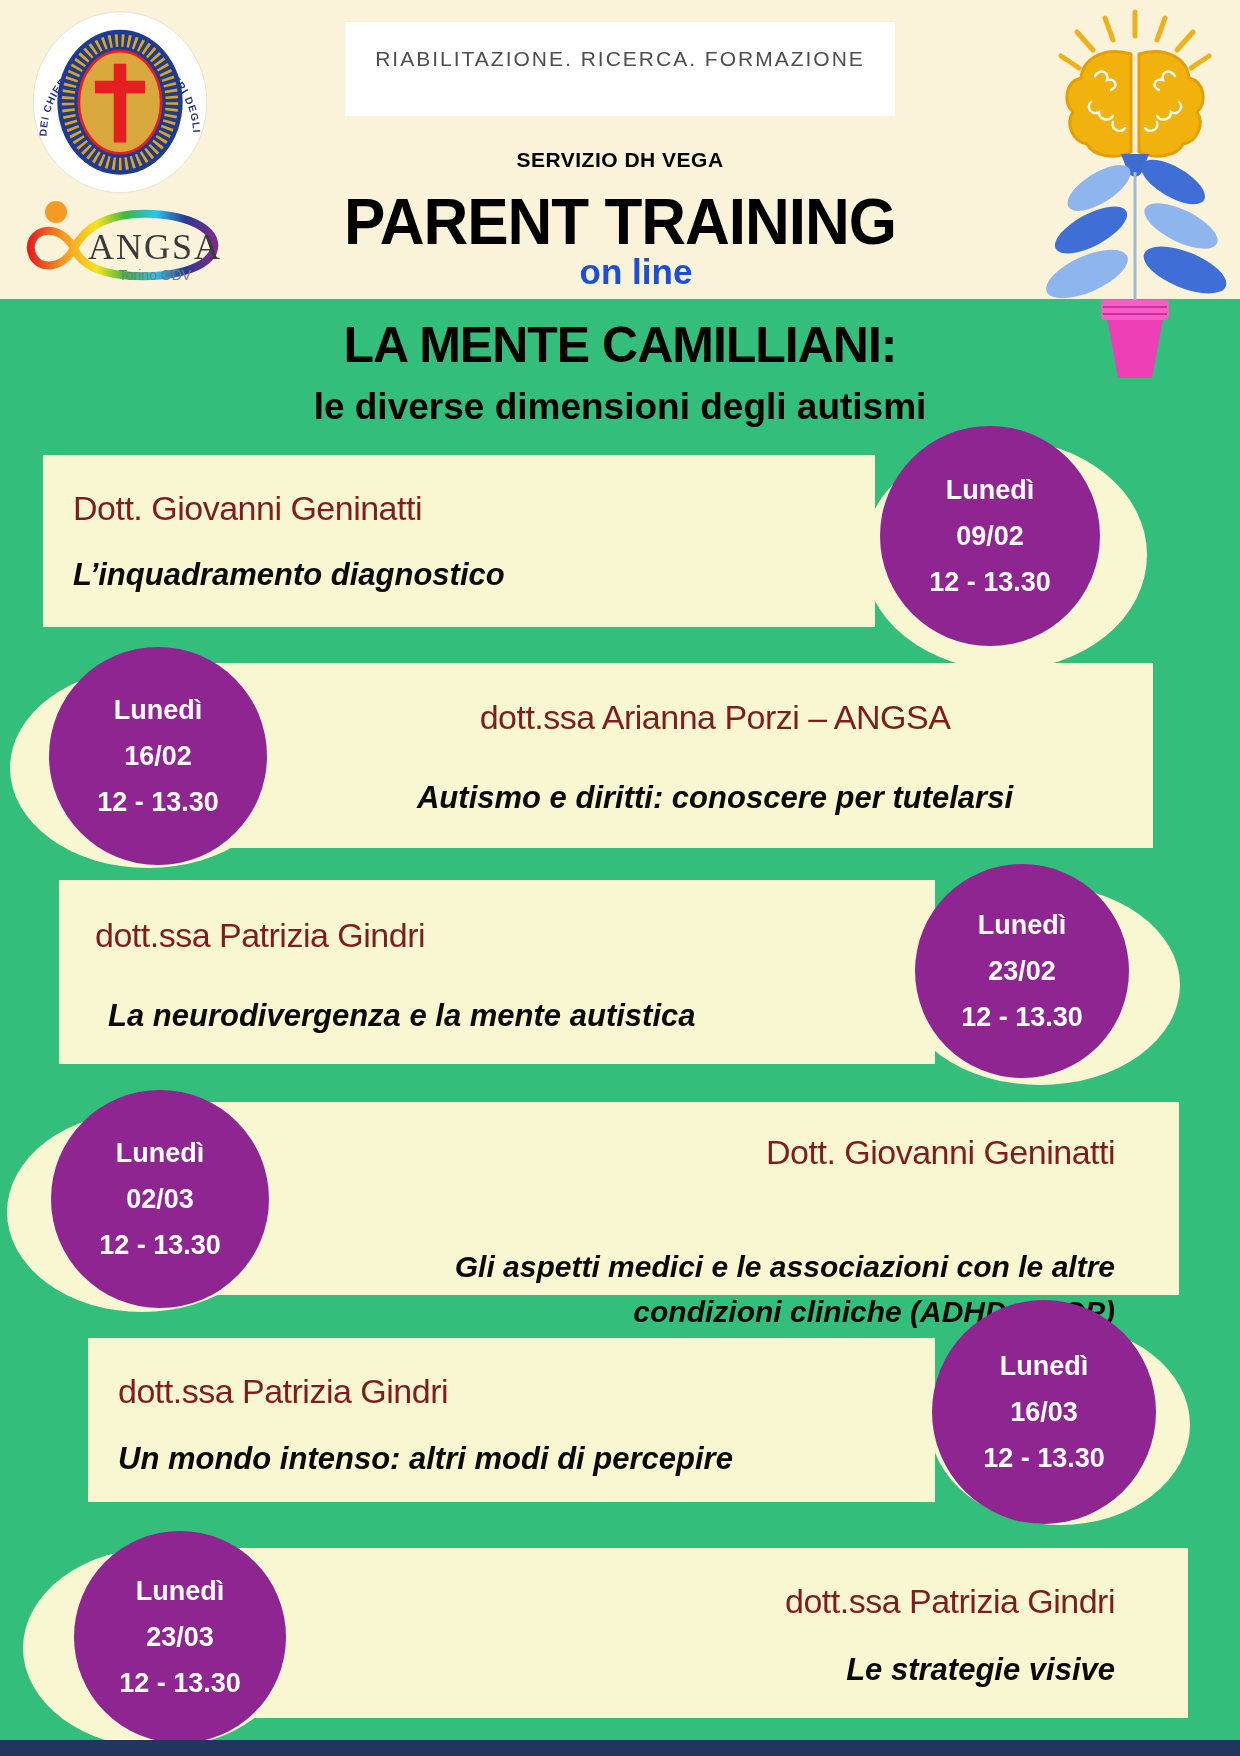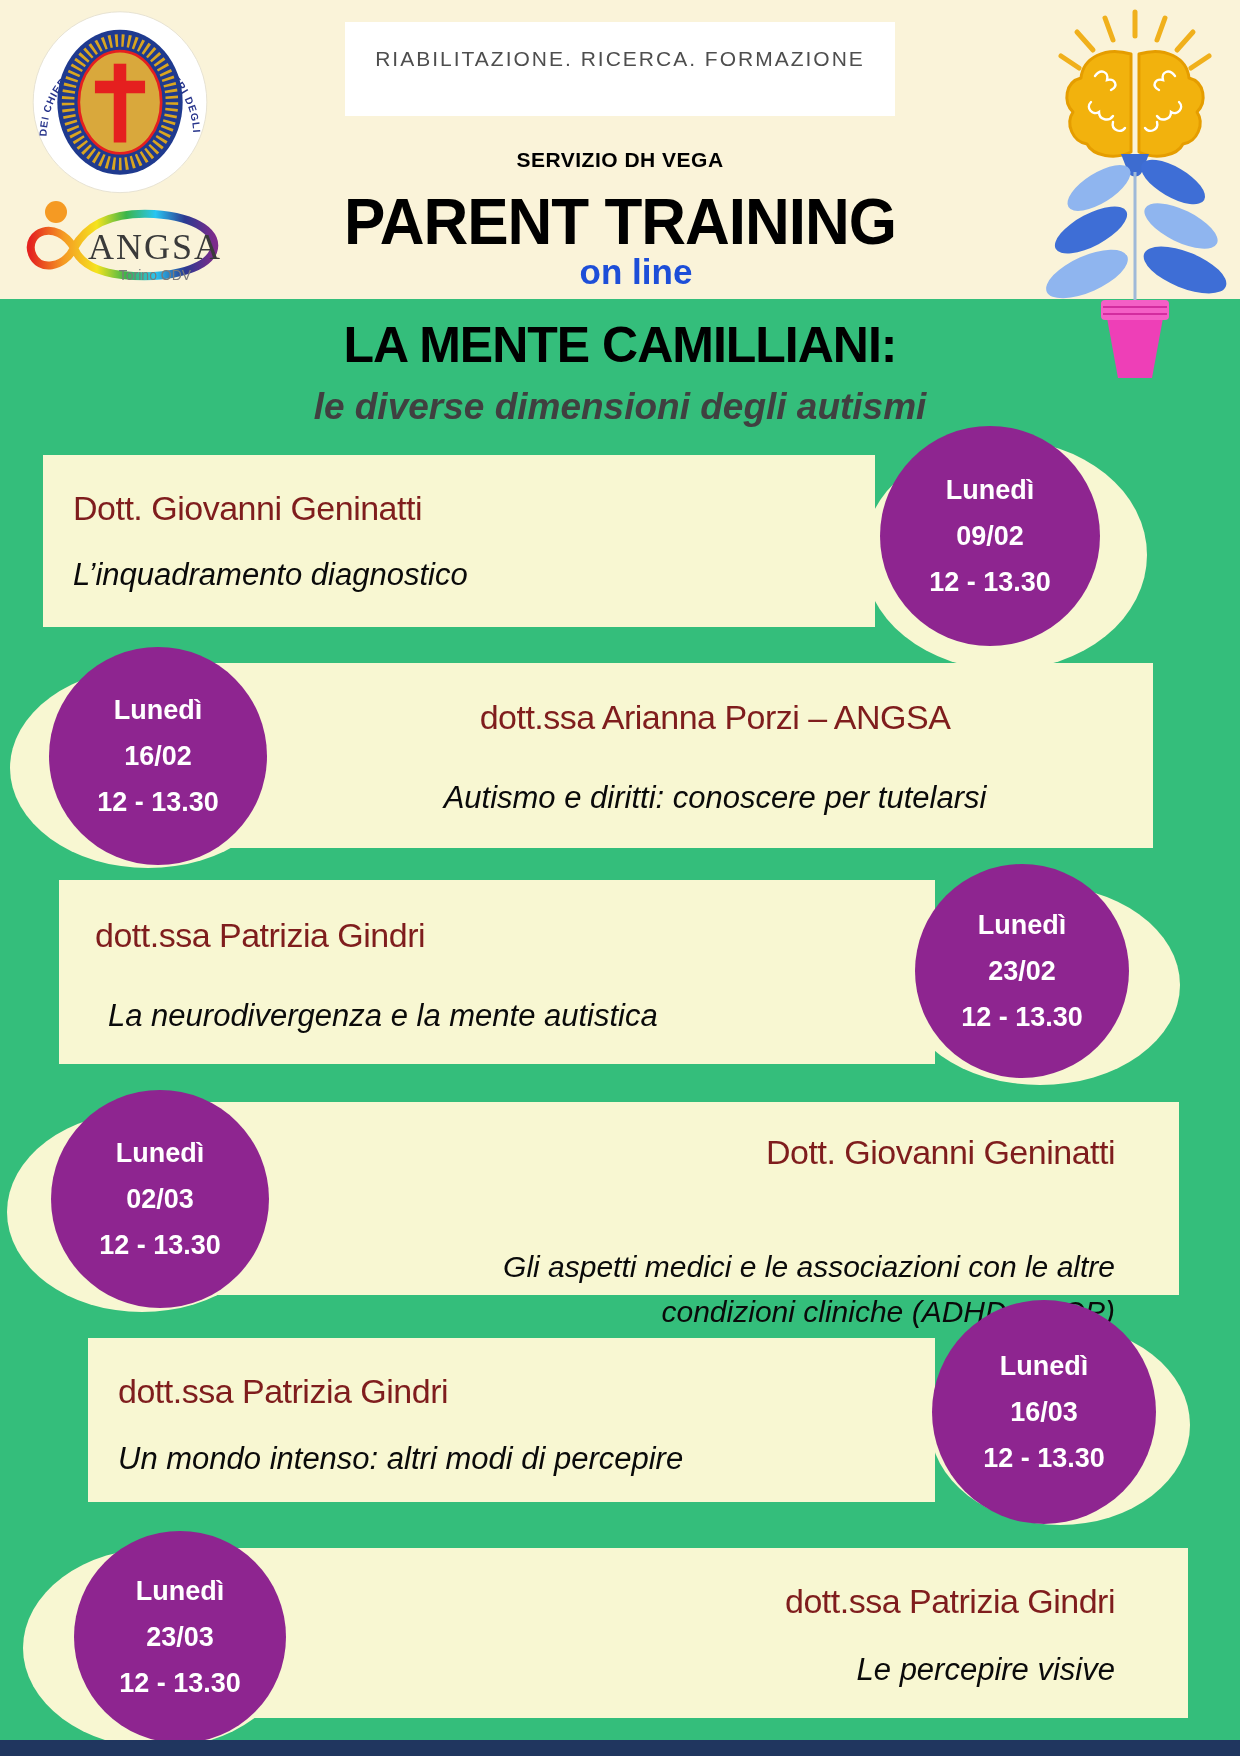--- a/index.html
+++ b/index.html
@@ -14,26 +14,26 @@
   .page{position:relative;width:1240px;height:1756px;margin:0 auto;background:var(--green);overflow:hidden;}
   .header{position:absolute;left:0;top:0;width:1240px;height:299px;background:var(--cream-header);}
   .footer{position:absolute;left:0;top:1740px;width:1240px;height:16px;background:var(--navy);}
   .whitebox{position:absolute;left:345px;top:22px;width:550px;height:94px;background:#FFFFFF;text-align:center;}
   .org1{margin-top:13px;font-size:27px;font-weight:800;letter-spacing:-0.3px;color:#1C1C1C;}
   .org2{margin-top:25px;font-size:21px;font-weight:400;letter-spacing:2px;color:#4E4E4E;}
   .service{position:absolute;left:0;top:148px;width:1240px;text-align:center;font-size:21px;font-weight:900;color:#000;letter-spacing:0.5px;}
   .program{position:absolute;left:0;top:186px;width:1240px;text-align:center;font-size:62px;font-weight:900;color:#000;letter-spacing:-1px;transform:scaleY(1.05);}
   .mode{position:absolute;left:16px;top:252px;width:1240px;text-align:center;font-size:35px;font-weight:800;color:#1d4ed8;}
   .ev-title{position:absolute;left:0;top:316px;width:1240px;text-align:center;font-size:50px;font-weight:900;color:#000;letter-spacing:-1px;}
-  .ev-sub{position:absolute;left:0;top:386px;width:1240px;text-align:center;font-size:37px;font-weight:800;color:#404040;font-style:italic;}
+  .ev-sub{position:absolute;left:0;top:386px;width:1240px;text-align:center;font-size:37px;font-weight:800;color:#000000;}
   .card{position:absolute;background:var(--cream-card);}
   .bulge{position:absolute;background:var(--cream-card);border-radius:50%;}
   .datecircle{position:absolute;background:var(--purple);border-radius:50%;display:flex;flex-direction:column;align-items:center;justify-content:center;gap:15px;color:#fff;font-size:27px;font-weight:800;text-align:center;}
   .speaker{position:absolute;font-size:34px;font-weight:400;letter-spacing:-0.5px;color:#7f1d1d;white-space:nowrap;}
-  .topic{position:absolute;font-size:31px;font-style:italic;font-weight:400;color:#0A0A0A;white-space:nowrap;}
+  .topic{position:absolute;font-size:31px;font-style:italic;font-weight:700;color:#0A0A0A;white-space:nowrap;}
   .txt-center{text-align:center;white-space:normal;}
   .txt-right{text-align:right;white-space:normal;}
   .topic-wrap{white-space:normal;line-height:1.5;}
   svg text{font-family:"Liberation Sans","DejaVu Sans",sans-serif;}
   .angsa-name{font-family:"Liberation Serif","DejaVu Serif",serif;}
 </style>
 </head>
 <body>
 
 <div class="page">
@@ -188,21 +188,21 @@
       <span>Lunedì</span>
       <span>16/03</span>
       <span>12 - 13.30</span>
     </div>
   </div>
 
   <div>
     <div class="bulge" style="left:23px;top:1548px;width:270px;height:200px;"></div>
     <div class="card" style="left:170px;top:1548px;width:1018px;height:170px;"></div>
     <div class="speaker txt-right" style="left:420px;top:1582px;width:695px;">dott.ssa Patrizia Gindri</div>
-    <div class="topic txt-right" style="left:420px;top:1652px;width:695px;">Le percepire visive</div>
+    <div class="topic txt-right" style="left:420px;top:1652px;width:695px;">Le strategie visive</div>
     <div class="datecircle" style="left:74px;top:1531px;width:212px;height:212px;">
       <span>Lunedì</span>
       <span>23/03</span>
       <span>12 - 13.30</span>
     </div>
   </div>
 
   <div class="footer"></div>
 </div>
 

